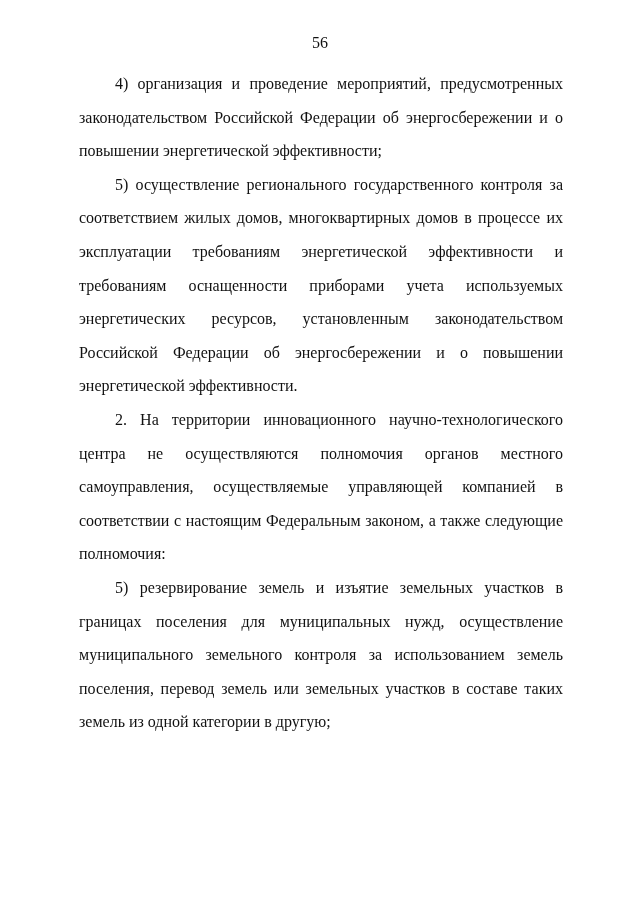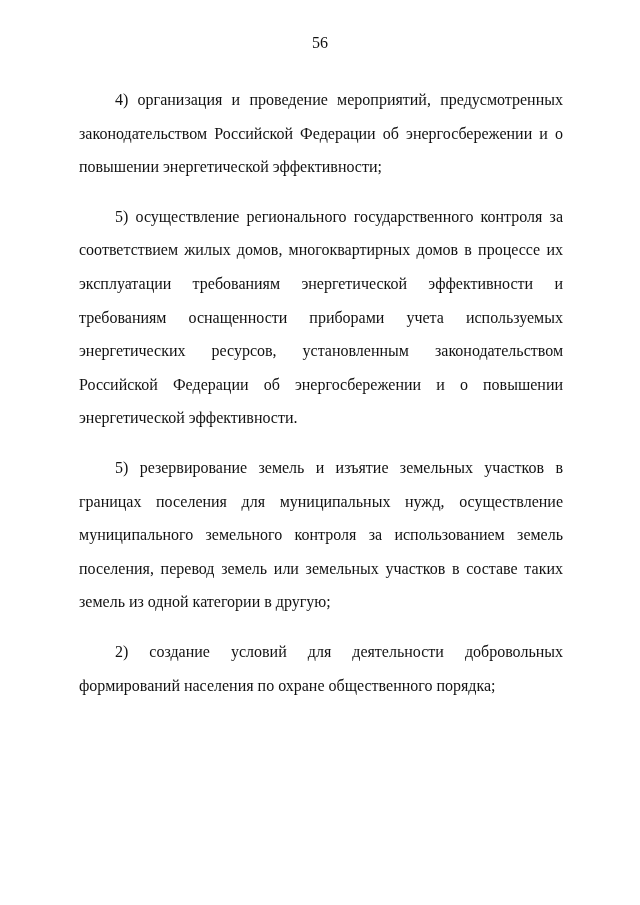--- a/index.html
+++ b/index.html
@@ -11,31 +11,31 @@
     }
     .page-number {
       position: absolute; top: 33px; left: 0; width: 640px;
       text-align: center; font-size: 16px; line-height: 20px;
     }
     .body-text {
       position: absolute; left: 79px; top: 67px; width: 484px;
       font-size: 16px; line-height: 33.6px;
     }
     .para {
-      margin: 16px 0 0 0;
+      margin: 0 0 0 0;
       text-indent: 36px;
       text-align: justify;
       hyphens: none;
       font-family: Liberation Serif, serif;
     }
   </style>
 </head>
 <body>
 
 <div class="page">
   <div class="page-number">56</div>
   <div class="body-text">
     <p class="para">4) организация и проведение мероприятий, предусмотренных законодательством Российской Федерации об энергосбережении и о повышении энергетической эффективности;</p>
     <p class="para">5) осуществление регионального государственного контроля за соответствием жилых домов, многоквартирных домов в процессе их эксплуатации требованиям энергетической эффективности и требованиям оснащенности приборами учета используемых энергетических ресурсов, установленным законодательством Российской Федерации об энергосбережении и о повышении энергетической эффективности.</p>
+    <p class="para">2. На территории инновационного научно-технологического центра не осуществляются полномочия органов местного самоуправления, осуществляемые управляющей компанией в соответствии с настоящим Федеральным законом, а также следующие полномочия:</p>
     <p class="para">5) резервирование земель и изъятие земельных участков в границах поселения для муниципальных нужд, осуществление муниципального земельного контроля за использованием земель поселения, перевод земель или земельных участков в составе таких земель из одной категории в другую;</p>
-    <p class="para">2) создание условий для деятельности добровольных формирований населения по охране общественного порядка;</p>
   </div>
 </div>
 
 </body></html>

